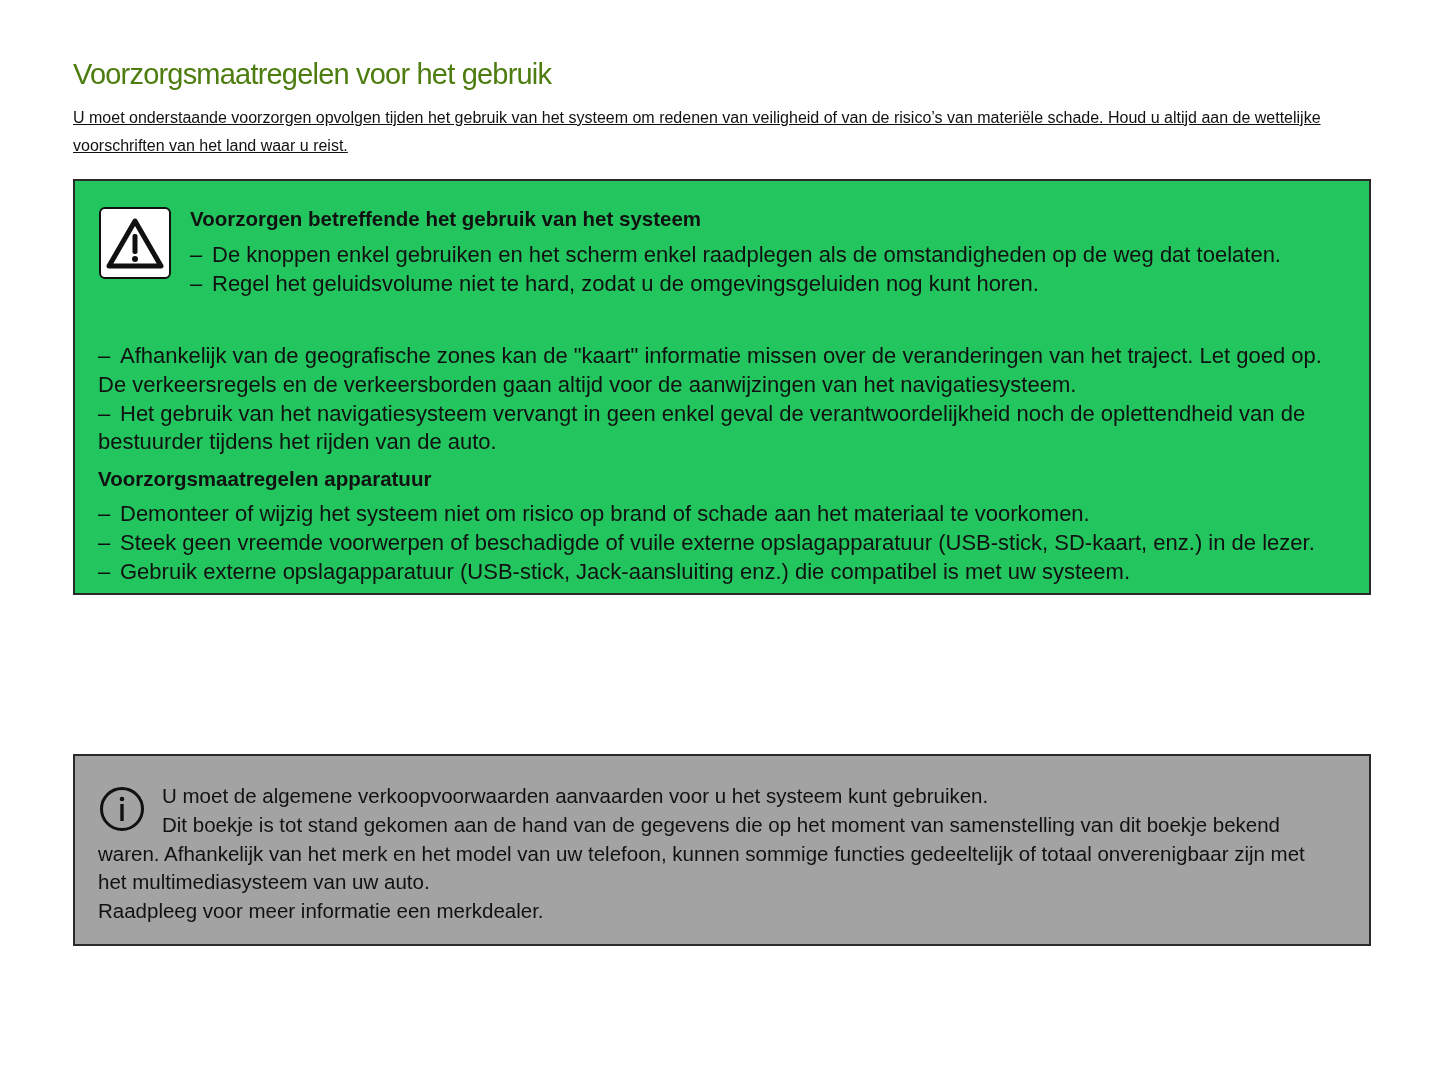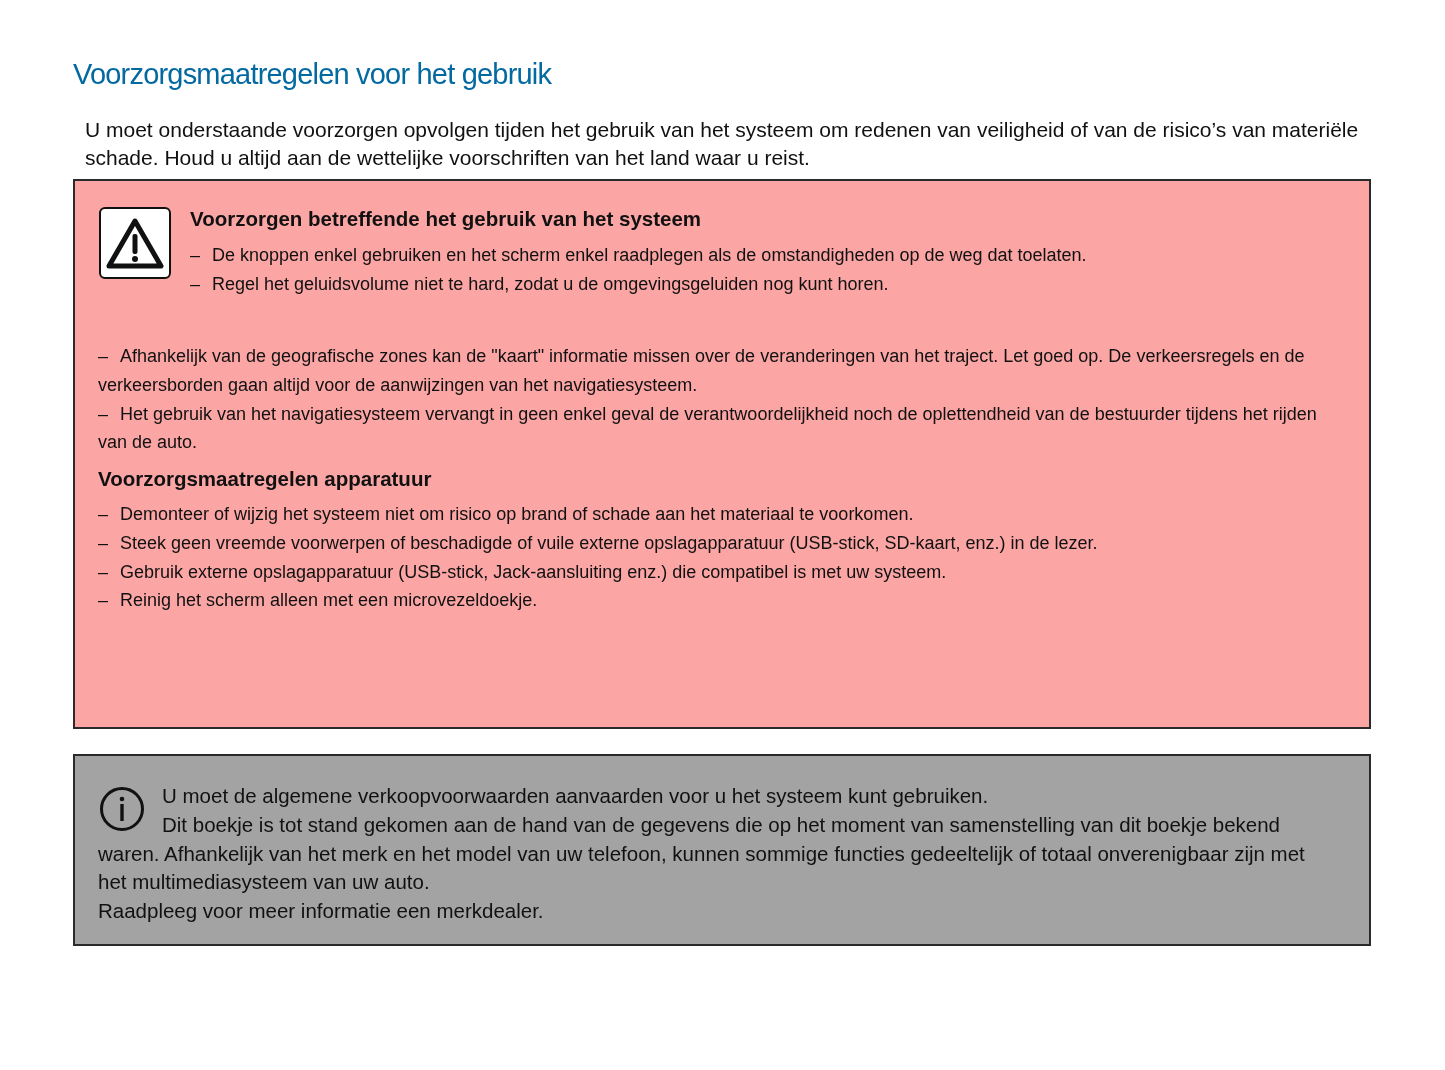--- a/index.html
+++ b/index.html
@@ -3,39 +3,39 @@
   <meta charset="utf-8">
   <style>
     html, body { margin: 0; padding: 0; background: #ffffff; }
     body {
       width: 1445px; height: 1070px; position: relative; overflow: hidden;
       font-family: "Liberation Sans", sans-serif; color: #111;
     }
     .page-title {
       position: absolute; left: 73px; top: 58px;
       font-size: 29px; letter-spacing: -0.8px; font-weight: normal; margin: 0;
-      color: #0369a1;
+      color: #4d7c0f;
     }
     .intro {
       position: absolute; left: 73px; top: 104px; width: 1300px;
-      font-size: 21px; line-height: 28px; margin: 12px;
+      font-size: 16px; line-height: 28px; margin: 0; text-decoration: underline;
     }
     .warn-box {
-      position: absolute; left: 73px; top: 179px; width: 1298px; height: 550px;
-      background: #fca5a5; border: 2px solid #2a2a2a; box-sizing: border-box;
+      position: absolute; left: 73px; top: 179px; width: 1298px; height: 416px;
+      background: #22c55e; border: 2px solid #2a2a2a; box-sizing: border-box;
     }
     .warn-icon {
       position: absolute; left: 24px; top: 26px; width: 72px; height: 72px;
       background: #fff; border: 2px solid #111; border-radius: 6px; box-sizing: border-box;
       display: flex; align-items: center; justify-content: center;
     }
     .section-head {
       position: absolute; font-weight: bold; font-size: 20.5px; line-height: 28px; margin: 0;
     }
-    .list { position: absolute; margin: 0; padding: 0; list-style: none; font-size: 18px; line-height: 28.8px; }
+    .list { position: absolute; margin: 0; padding: 0; list-style: none; font-size: 22px; line-height: 28.8px; }
     .list li { margin: 0; padding: 0; }
     .dash { display: inline-block; width: 22px; }
     .info-box {
       position: absolute; left: 73px; top: 754px; width: 1298px; height: 192px;
       background: #a3a3a3; border: 2px solid #2a2a2a; box-sizing: border-box;
     }
     .info-icon { position: absolute; left: 24px; top: 30px; width: 46px; height: 46px; }
     .info-text {
       position: absolute; left: 23px; top: 26px; width: 1240px;
       font-size: 20.5px; line-height: 28.8px; margin: 0;
@@ -66,21 +66,20 @@
   <ul class="list" style="left:23px; top:161px; width:1250px;">
     <li><span class="dash">–</span><span>Afhankelijk van de geografische zones kan de "kaart" informatie missen over de veranderingen van het traject. Let goed op. De verkeersregels en de verkeersborden gaan altijd voor de aanwijzingen van het navigatiesysteem.</span></li>
     <li><span class="dash">–</span><span>Het gebruik van het navigatiesysteem vervangt in geen enkel geval de verantwoordelijkheid noch de oplettendheid van de bestuurder tijdens het rijden van de auto.</span></li>
   </ul>
 
   <h3 class="section-head" style="left:23px; top:284px;">Voorzorgsmaatregelen apparatuur</h3>
   <ul class="list" style="left:23px; top:319px; width:1260px;">
     <li><span class="dash">–</span><span>Demonteer of wijzig het systeem niet om risico op brand of schade aan het materiaal te voorkomen.</span></li>
     <li><span class="dash">–</span><span>Steek geen vreemde voorwerpen of beschadigde of vuile externe opslagapparatuur (USB-stick, SD-kaart, enz.) in de lezer.</span></li>
     <li><span class="dash">–</span><span>Gebruik externe opslagapparatuur (USB-stick, Jack-aansluiting enz.) die compatibel is met uw systeem.</span></li>
-    <li><span class="dash">–</span><span>Reinig het scherm alleen met een microvezeldoekje.</span></li>
   </ul>
 </div>
 
 <div class="info-box">
   <svg class="info-icon" viewBox="0 0 46 46">
     <circle cx="23" cy="23" r="20.5" fill="none" stroke="#111" stroke-width="3"></circle>
     <circle cx="23" cy="13" r="2.3" fill="#111"></circle>
     <rect x="21.3" y="18" width="3.4" height="17" fill="#111"></rect>
   </svg>
   <div class="info-text">

